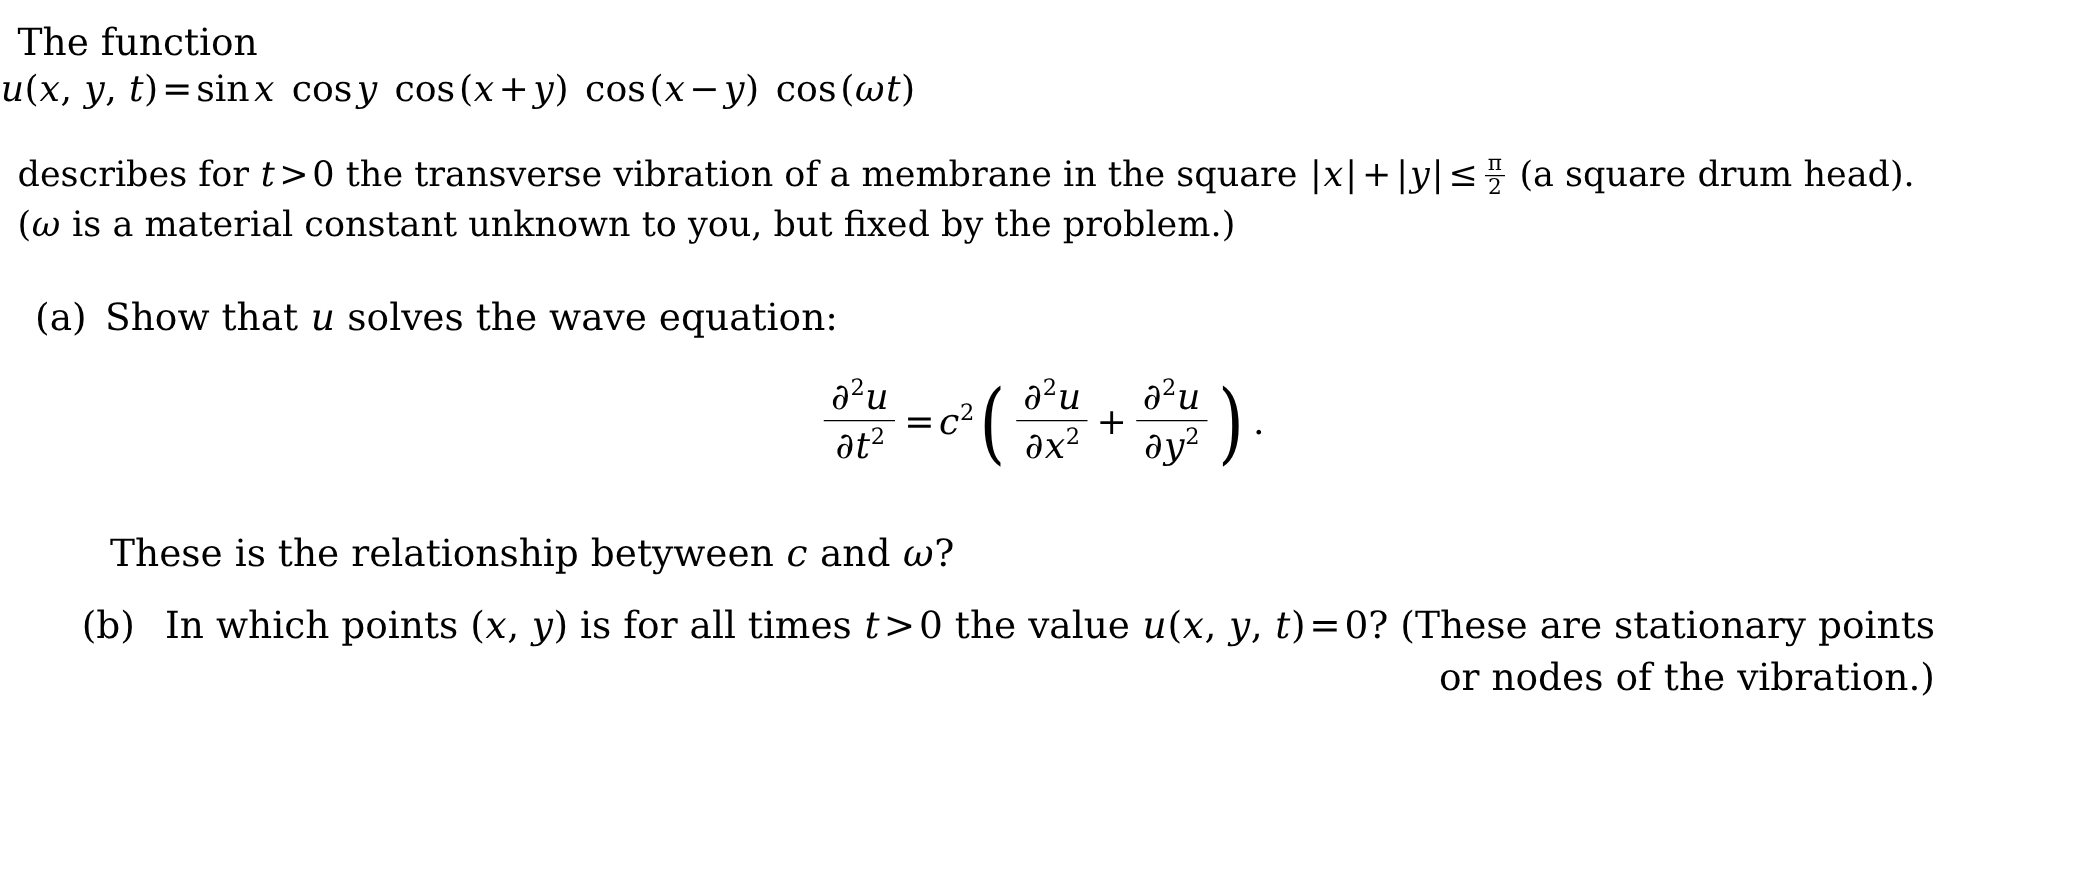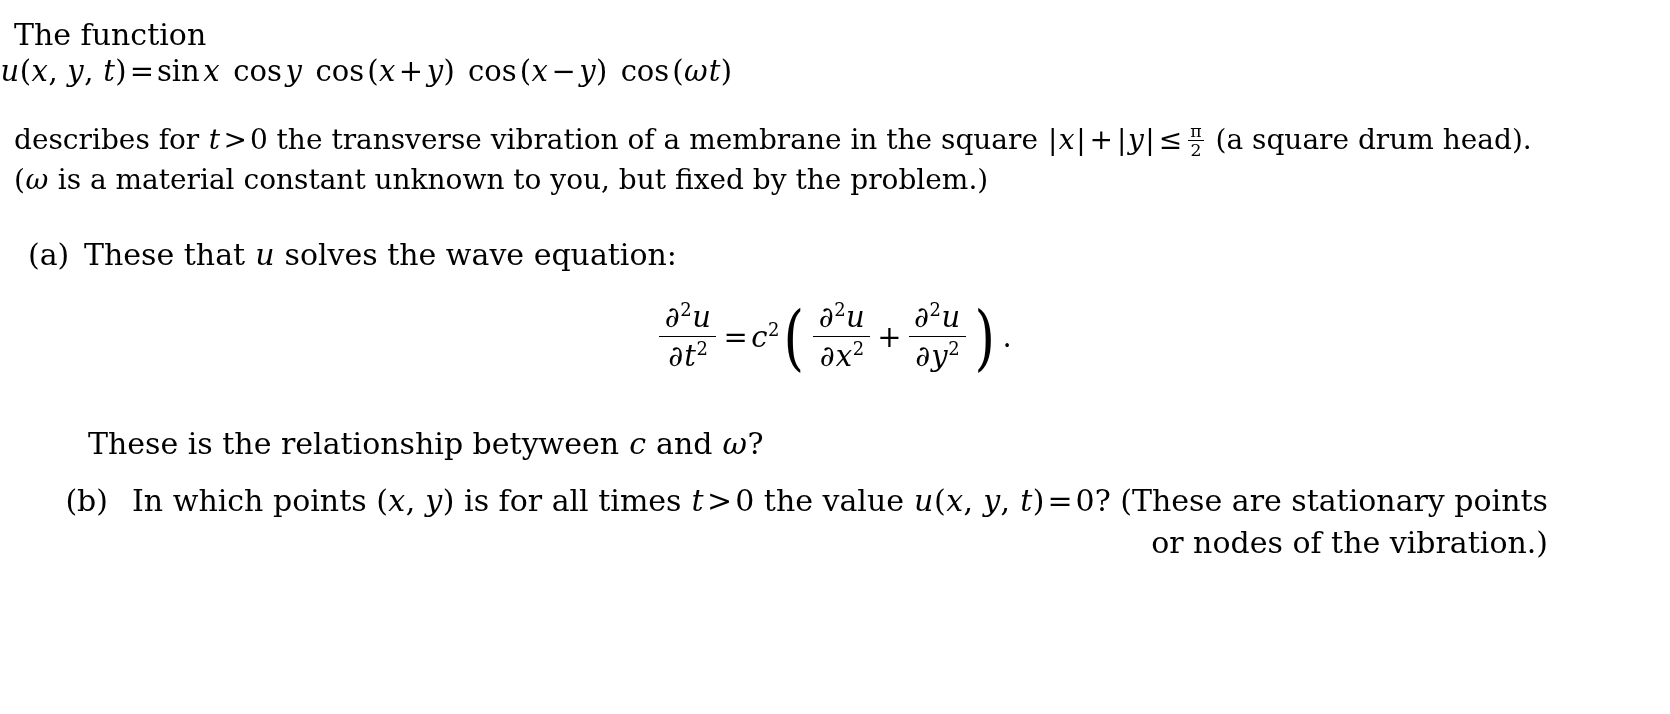--- a/index.html
+++ b/index.html
@@ -154,21 +154,21 @@
 
   <div class="intro line">The function</div>
 
   <div class="display-eq nowrap">
     <span class="mi">u</span><span class="paren">(</span><span class="mi">x</span><span class="paren">,&nbsp;</span><span class="mi">y</span><span class="paren">,&nbsp;</span><span class="mi">t</span><span class="paren">)</span><span class="mo">=</span><span class="mop">sin</span><span class="mi">x</span><span class="thin">&nbsp;</span><span class="mop">cos</span><span class="mi">y</span><span class="thin">&nbsp;</span><span class="mop">cos</span><span class="paren">(</span><span class="mi">x</span><span class="mo">+</span><span class="mi">y</span><span class="paren">)</span><span class="thin">&nbsp;</span><span class="mop">cos</span><span class="paren">(</span><span class="mi">x</span><span class="mo">−</span><span class="mi">y</span><span class="paren">)</span><span class="thin">&nbsp;</span><span class="mop">cos</span><span class="paren">(</span><span class="mi">ω</span><span class="mi">t</span><span class="paren">)</span>
   </div>
 
   <div class="para"><span>describes for </span><span class="mi">t</span><span class="mo">&gt;</span><span class="mn">0</span><span> the transverse vibration of a membrane in the square </span><span class="nowrap"><span class="vbar">|</span><span class="mi">x</span><span class="vbar">|</span><span class="mo">+</span><span class="vbar">|</span><span class="mi">y</span><span class="vbar">|</span><span class="mo">≤</span><span class="frac-inline"><span class="num">π</span><span class="den">2</span></span></span><span> (a square drum head). (</span><span class="mi">ω</span><span> is a material constant unknown to you, but fixed by the problem.)</span></div>
 
   <div class="item item-a">
-    <span class="item-label">(a)</span><span class="item-body"><span>These that </span><span class="mi">u</span><span> solves the wave equation:</span></span>
+    <span class="item-label">(a)</span><span class="item-body"><span>Show that </span><span class="mi">u</span><span> solves the wave equation:</span></span>
   </div>
 
   <div class="pde">
     <span class="eqrow">
       <span class="frac-d">
         <span class="num"><span class="mi">∂</span><span class="sup">2</span><span class="mi">u</span></span>
         <span class="den"><span class="mi">∂</span><span class="mi">t</span><span class="sup">2</span></span>
       </span>
       <span class="mo">=</span>
       <span class="nowrap"><span class="mi">c</span><span class="sup">2</span></span>

